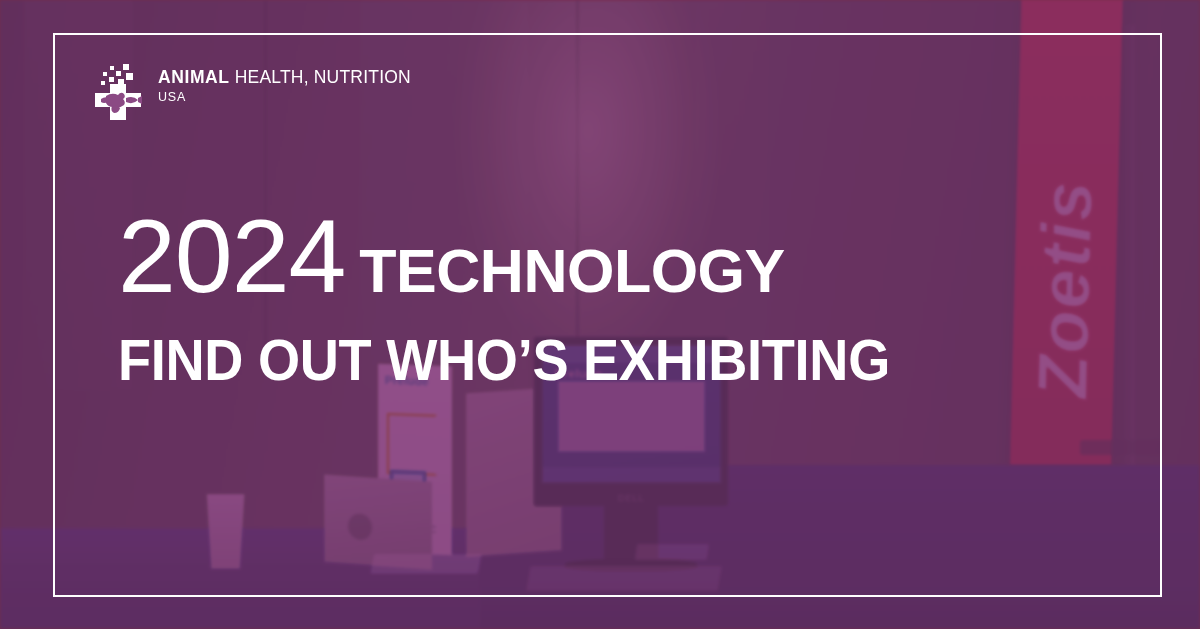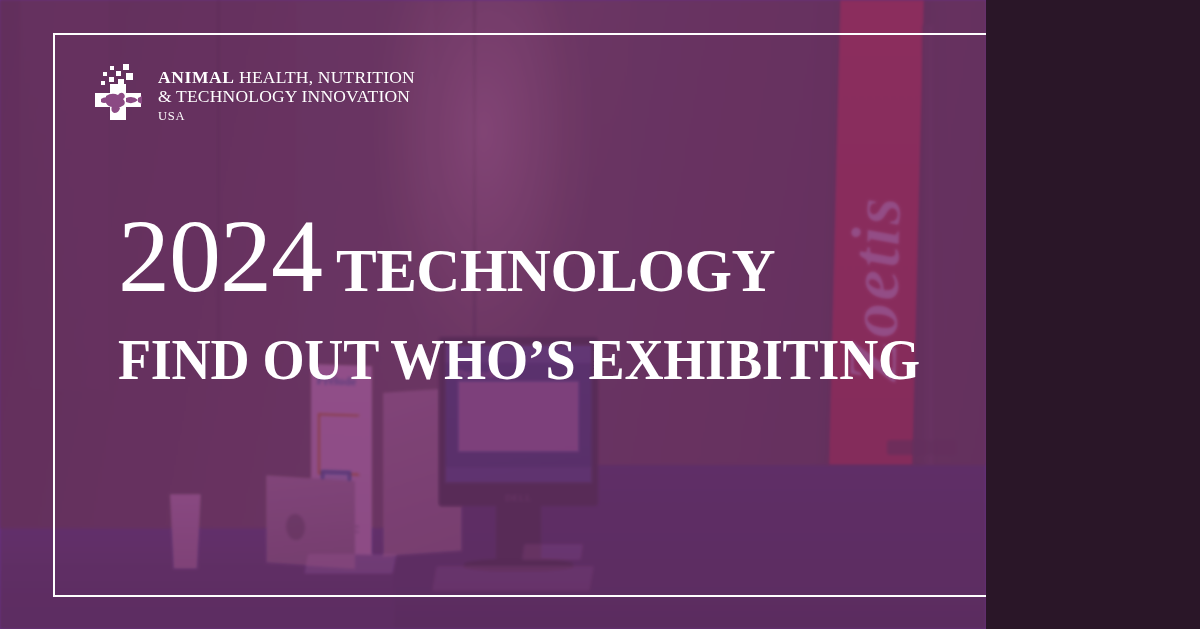--- a/index.html
+++ b/index.html
@@ -3,25 +3,25 @@
 <meta charset="utf-8">
 <style>
   html, body {
     margin: 0;
     padding: 0;
     background: #2a1628;
   }
 
   .banner {
     position: relative;
-    width: 986px;
+    width: 1200px;
     height: 629px;
     overflow: hidden;
-    font-family: Liberation Serif, serif;
-    background: #8b5cf6;
+    font-family: Liberation Sans, sans-serif;
+    background: #c2410c;
   }
 
   
   .photo {
     position: absolute;
     inset: 0;
     overflow: hidden;
   }
 
   
@@ -607,21 +607,20 @@
         <path d="M13 39 q4 -3 8 -1 l-1 4 q-4 2 -7 0 z"></path>
 
         <path d="M24 46 q5 -2 8 2 q-1 5 -6 5 q-4 -2 -2 -7 z"></path>
       </g>
     </svg>
     <div class="logo-text">
       <div class="logo-line">
         <span class="bold">ANIMAL</span>
         <span>HEALTH, NUTRITION</span>
       </div>
-      <div class="logo-line">&amp; TECHNOLOGY INNOVATION</div>
       <div class="logo-usa">USA</div>
     </div>
   </div>
 
   <div class="headline">
     <div class="hl-row1">
       <span class="hl-year">2024</span>
       <span class="hl-stack">
         <span class="hl-big">TECHNOLOGY</span>
       </span>

